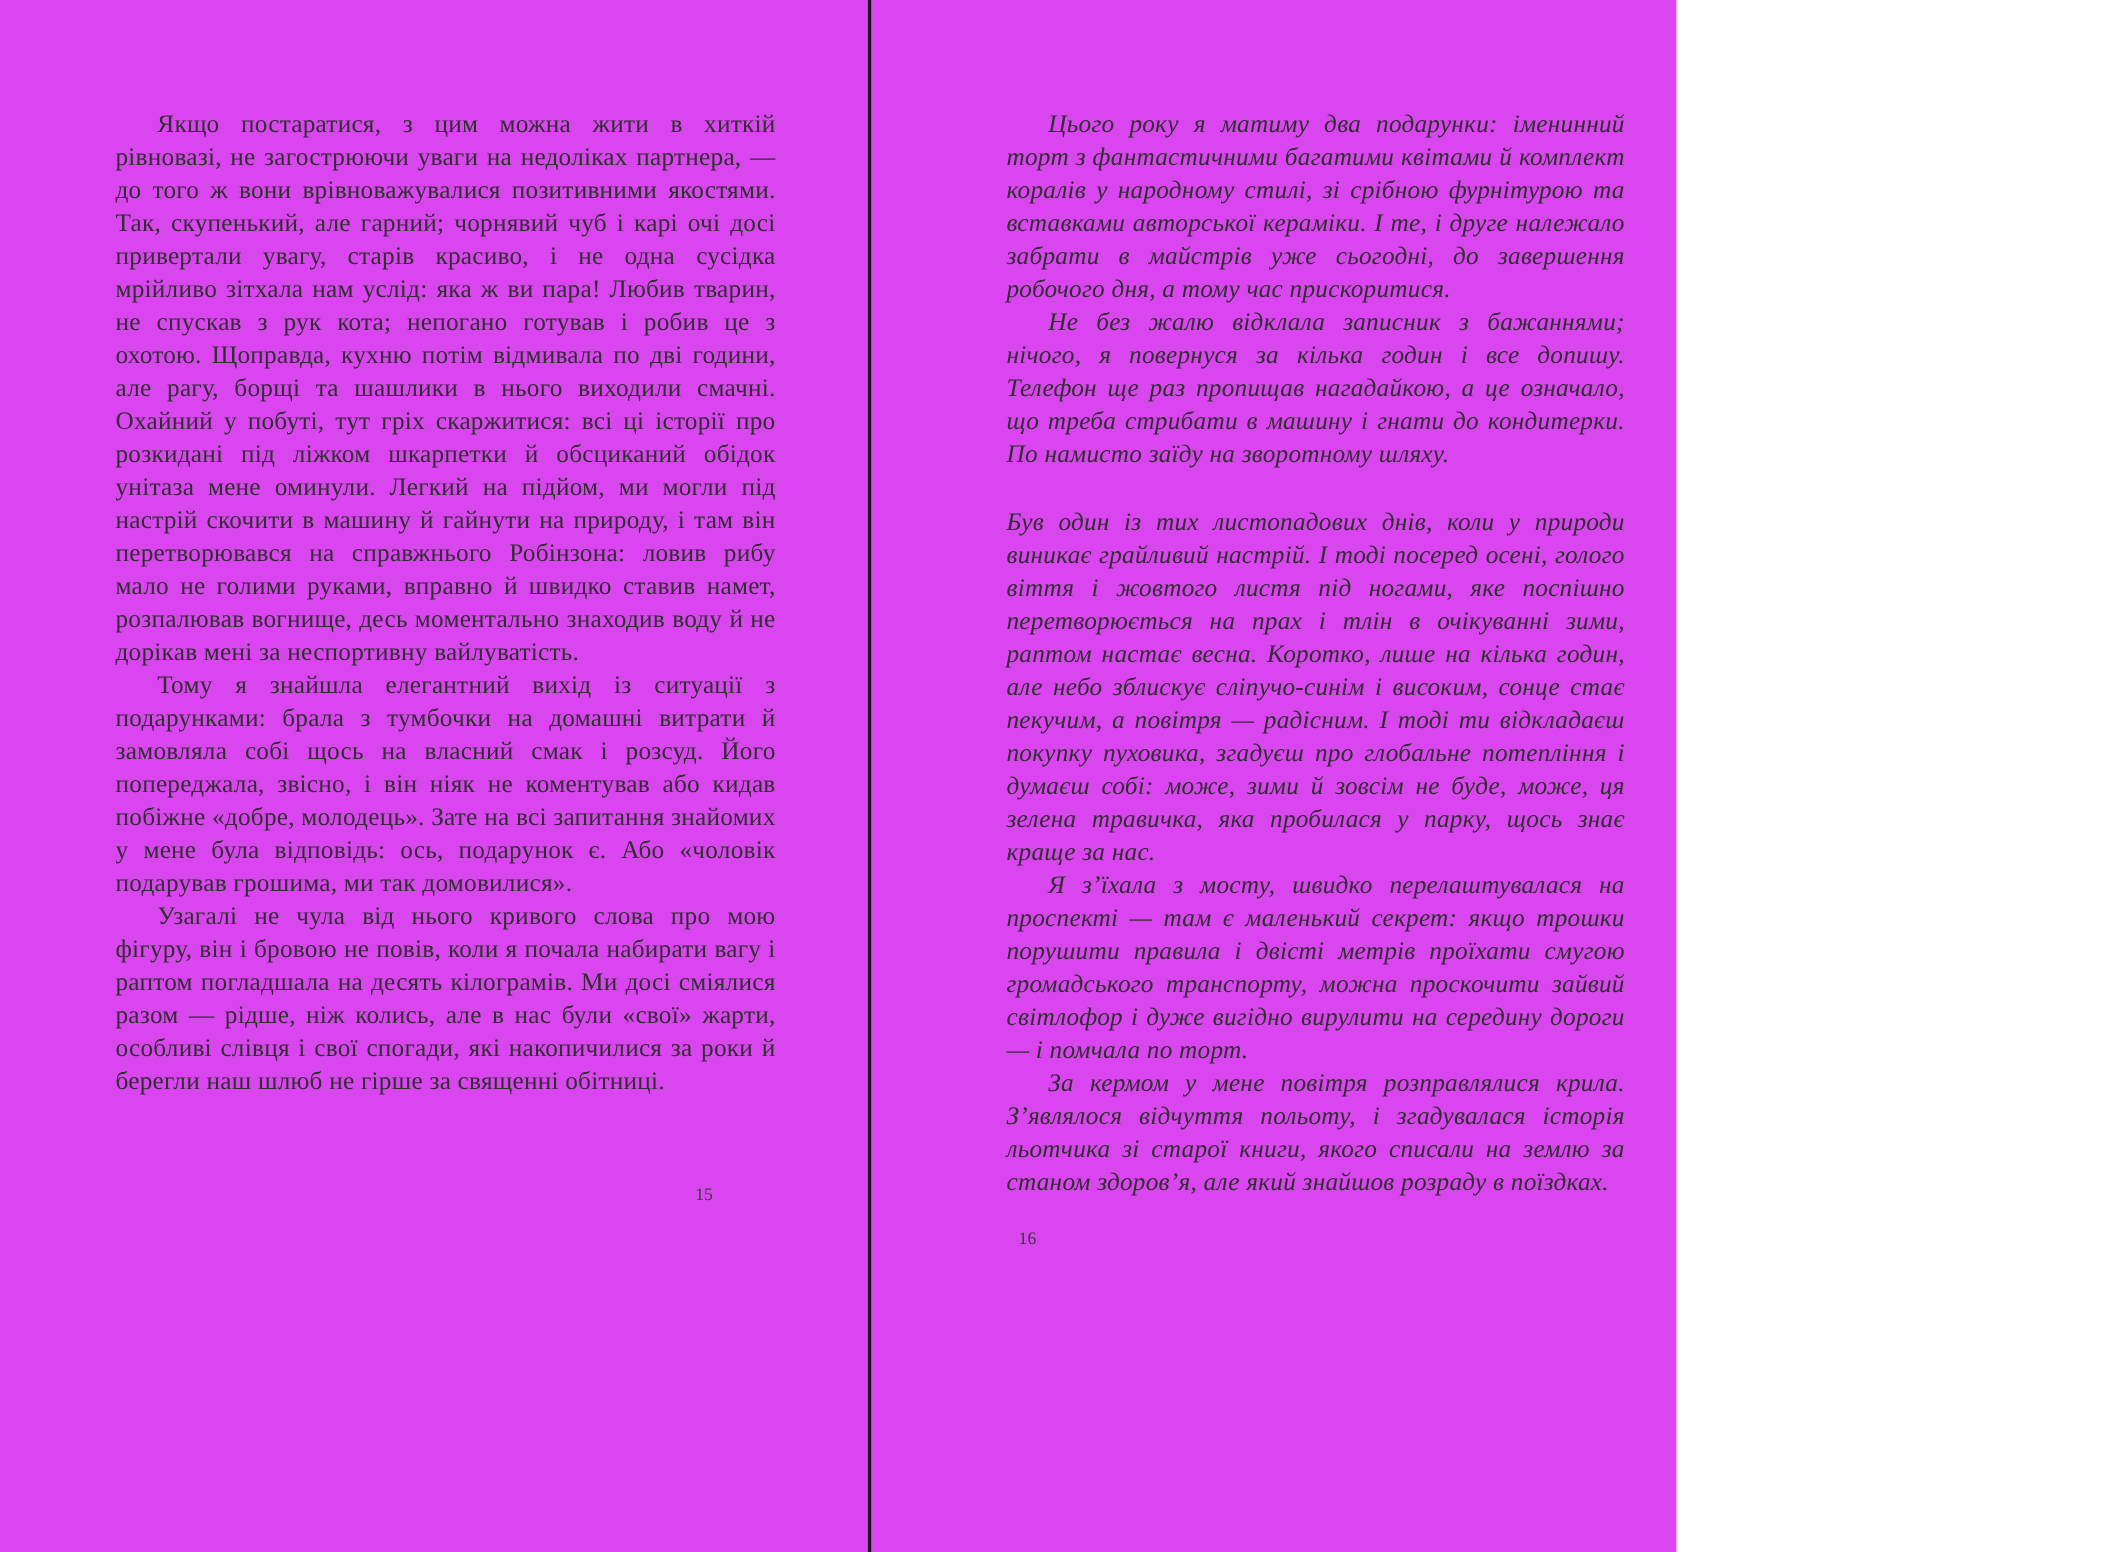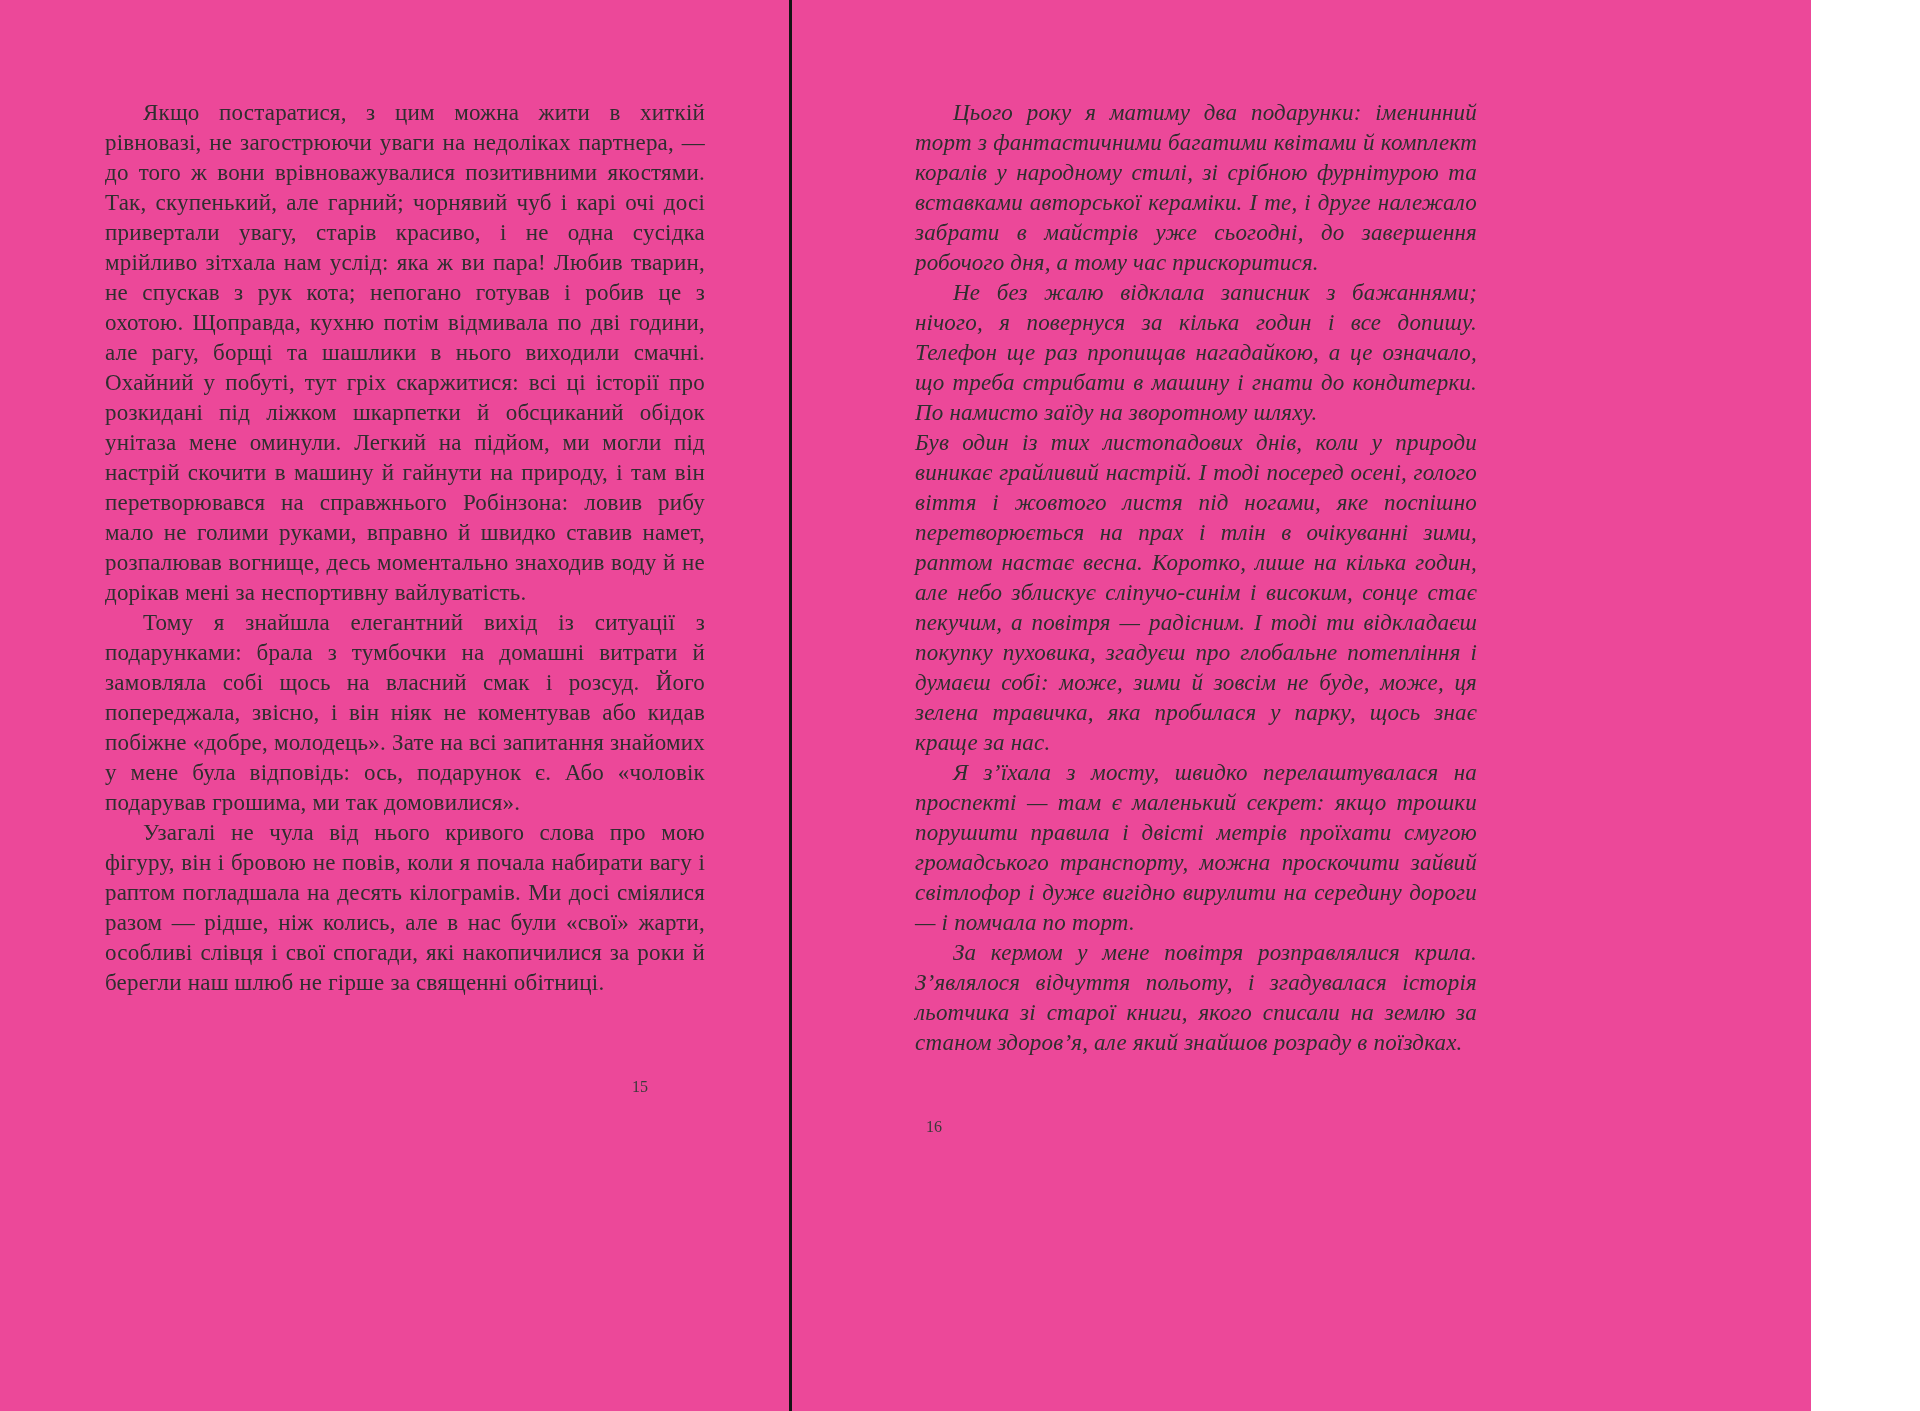--- a/index.html
+++ b/index.html
@@ -10,23 +10,23 @@
   body {
     width: 1920px;
     height: 1411px;
     position: relative;
     font-family: "Liberation Serif", "DejaVu Serif", serif;
     color: #2f2f2f;
     overflow: hidden;
   }
   .spread {
     position: relative;
-    width: 1811px;
+    width: 1524px;
     height: 1411px;
-    background: #ec4899;
+    background: #d946ef;
   }
   .spine {
     position: absolute;
     left: 789px;
     top: 0;
     width: 3px;
     height: 1411px;
     background: #141414;
   }
   .page-text {
@@ -48,20 +48,21 @@
   }
   .page-text p {
     margin: 0;
     padding: 0;
     text-indent: 38px;
   }
   .page-text p.no-indent {
     text-indent: 0;
   }
   .page-text p.section-break {
+    margin-top: 32px;
   }
   .page-number {
     position: absolute;
     top: 1078px;
     font-size: 16px;
     color: #3a3a3a;
   }
   .page-number.left-num {
     left: 632px;
   }

